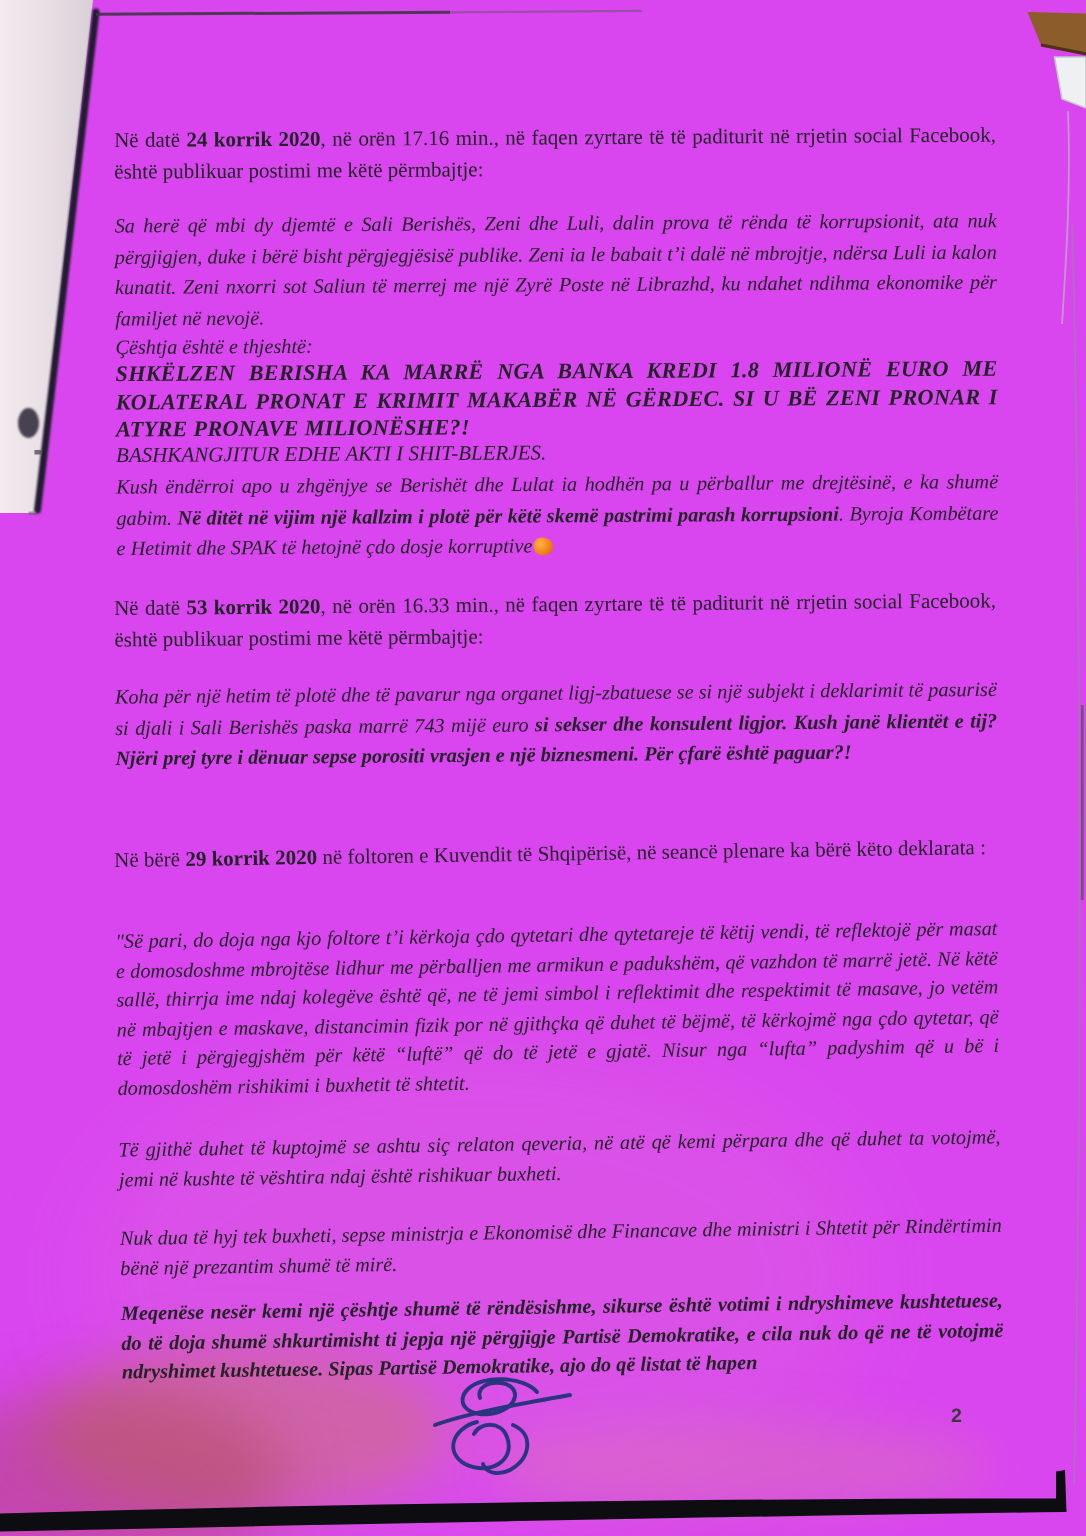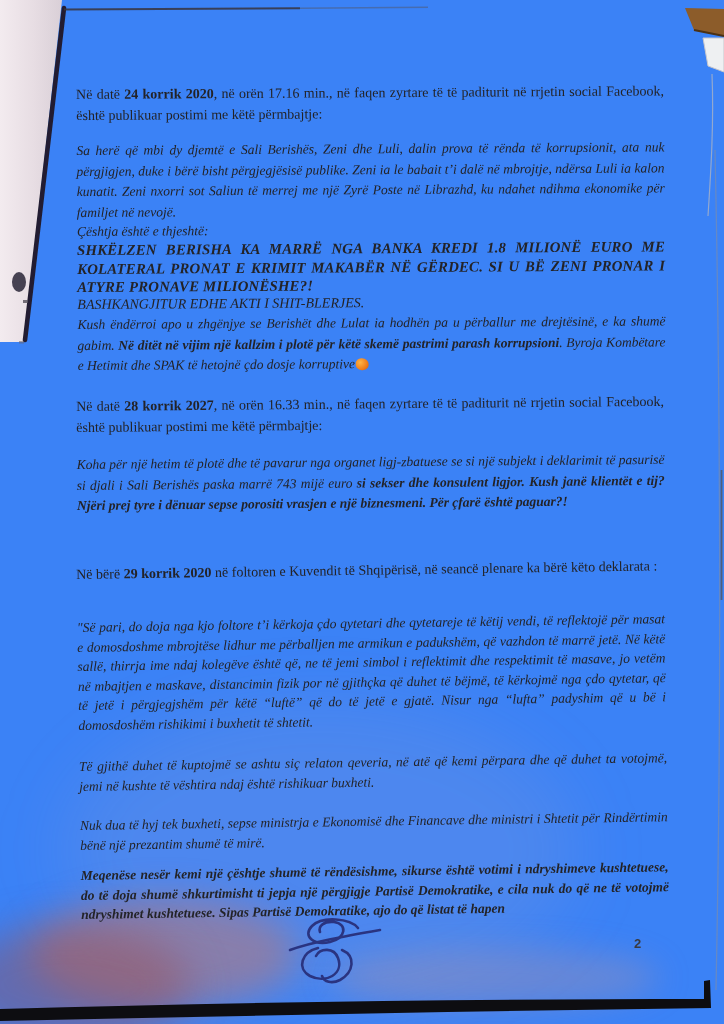--- a/index.html
+++ b/index.html
@@ -1,18 +1,18 @@
 <!DOCTYPE html>
 <html><head>
 <meta charset="utf-8">
 <style>
   html,body{margin:0;padding:0;background:#ffffff;}
   .canvas{
     position:relative;width:724px;height:1024px;overflow:hidden;
-    background:#3b82f6;font-family:"Liberation Serif",serif;color:#232327;
+    background:#d946ef;font-family:"Liberation Serif",serif;color:#232327;
   }
   svg.layer{position:absolute;left:0;top:0;pointer-events:none;}
   .artifacts{z-index:1;}
   .bottomshadow{z-index:5;}
   .smudge{position:absolute;border-radius:50%;pointer-events:none;z-index:2;}
   .s1{left:28px;top:898px;width:270px;height:112px;background:rgba(198,118,106,0.50);filter:blur(18px);}
   .s2{left:-50px;top:925px;width:240px;height:120px;background:rgba(163,70,62,0.38);filter:blur(20px);}
   .s3{left:330px;top:948px;width:330px;height:60px;background:rgba(216,150,138,0.28);filter:blur(16px);}
   .s4{left:60px;top:700px;width:520px;height:300px;background:rgba(232,190,180,0.10);filter:blur(34px);}
   .group{position:absolute;left:76px;width:588px;z-index:3;}
@@ -86,21 +86,21 @@
   <div class="group g1">
     <p class="blk body" style="top:0;"><span>Në datë </span><b>24 korrik 2020</b><span>, në orën 17.16 min., në faqen zyrtare të të paditurit në rrjetin social Facebook, është publikuar postimi me këtë përmbajtje:</span></p>
     <p class="blk quote" style="top:57px;">Sa herë që mbi dy djemtë e Sali Berishës, Zeni dhe Luli, dalin prova të rënda të korrupsionit, ata nuk përgjigjen, duke i bërë bisht përgjegjësisë publike. Zeni ia le babait t’i dalë në mbrojtje, ndërsa Luli ia kalon kunatit. Zeni nxorri sot Saliun të merrej me një Zyrë Poste në Librazhd, ku ndahet ndihma ekonomike për familjet në nevojë.</p>
     <p class="blk line" style="top:139px;">Çështja është e thjeshtë:</p>
     <p class="blk headline" style="top:157px;">SHKËLZEN BERISHA KA MARRË NGA BANKA KREDI 1.8 MILIONË EURO ME KOLATERAL PRONAT E KRIMIT MAKABËR NË GËRDEC. SI U BË ZENI PRONAR I ATYRE PRONAVE MILIONËSHE?!</p>
     <p class="blk caps" style="top:212px;">BASHKANGJITUR EDHE AKTI I SHIT-BLERJES.</p>
     <p class="blk quote" style="top:231px;"><span>Kush ëndërroi apo u zhgënjye se Berishët dhe Lulat ia hodhën pa u përballur me drejtësinë, e ka shumë gabim. </span><b>Në ditët në vijim një kallzim i plotë për këtë skemë pastrimi parash korrupsioni</b><span>. Byroja Kombëtare e Hetimit dhe SPAK të hetojnë çdo dosje korruptive</span><span class="fist"></span></p>
   </div>
 
   <div class="group g2">
-    <p class="blk body" style="top:0;"><span>Në datë </span><b>28 korrik 2027</b><span>, në orën 16.33 min., në faqen zyrtare të të paditurit në rrjetin social Facebook, është publikuar postimi me këtë përmbajtje:</span></p>
+    <p class="blk body" style="top:0;"><span>Në datë </span><b>53 korrik 2020</b><span>, në orën 16.33 min., në faqen zyrtare të të paditurit në rrjetin social Facebook, është publikuar postimi me këtë përmbajtje:</span></p>
     <p class="blk quote" style="top:59px;"><span>Koha për një hetim të plotë dhe të pavarur nga organet ligj-zbatuese se si një subjekt i deklarimit të pasurisë si djali i Sali Berishës paska marrë 743 mijë euro </span><b>si sekser dhe konsulent ligjor. Kush janë klientët e tij? Njëri prej tyre i dënuar sepse porositi vrasjen e një biznesmeni. Për çfarë është paguar?!</b></p>
   </div>
 
   <div class="group g3">
     <p class="blk body" style="top:0;line-height:22px;"><span>Në bërë </span><b>29 korrik 2020</b><span> në foltoren e Kuvendit të Shqipërisë, në seancë plenare ka bërë këto deklarata :</span></p>
     <p class="blk quote sp1" style="top:54px;">"Së pari, do doja nga kjo foltore t’i kërkoja çdo qytetari dhe qytetareje të këtij vendi, të reflektojë për masat e domosdoshme mbrojtëse lidhur me përballjen me armikun e padukshëm, që vazhdon të marrë jetë. Në këtë sallë, thirrja ime ndaj kolegëve është që, ne të jemi simbol i reflektimit dhe respektimit të masave, jo vetëm në mbajtjen e maskave, distancimin fizik por në gjithçka që duhet të bëjmë, të kërkojmë nga çdo qytetar, që të jetë i përgjegjshëm për këtë “luftë” që do të jetë e gjatë. Nisur nga “lufta” padyshim që u bë i domosdoshëm rishikimi i buxhetit të shtetit.</p>
     <p class="blk quote sp23" style="top:193px;">Të gjithë duhet të kuptojmë se ashtu siç relaton qeveria, në atë që kemi përpara dhe që duhet ta votojmë, jemi në kushte të vështira ndaj është rishikuar buxheti.</p>
     <p class="blk quote sp23" style="top:252px;">Nuk dua të hyj tek buxheti, sepse ministrja e Ekonomisë dhe Financave dhe ministri i Shtetit për Rindërtimin bënë një prezantim shumë të mirë.</p>
     <p class="blk quote sp4" style="top:302px;">Meqenëse nesër kemi një çështje shumë të rëndësishme, sikurse është votimi i ndryshimeve kushtetuese, do të doja shumë shkurtimisht ti jepja një përgjigje Partisë Demokratike, e cila nuk do që ne të votojmë ndryshimet kushtetuese. Sipas Partisë Demokratike, ajo do që listat të hapen</p>
   </div>

